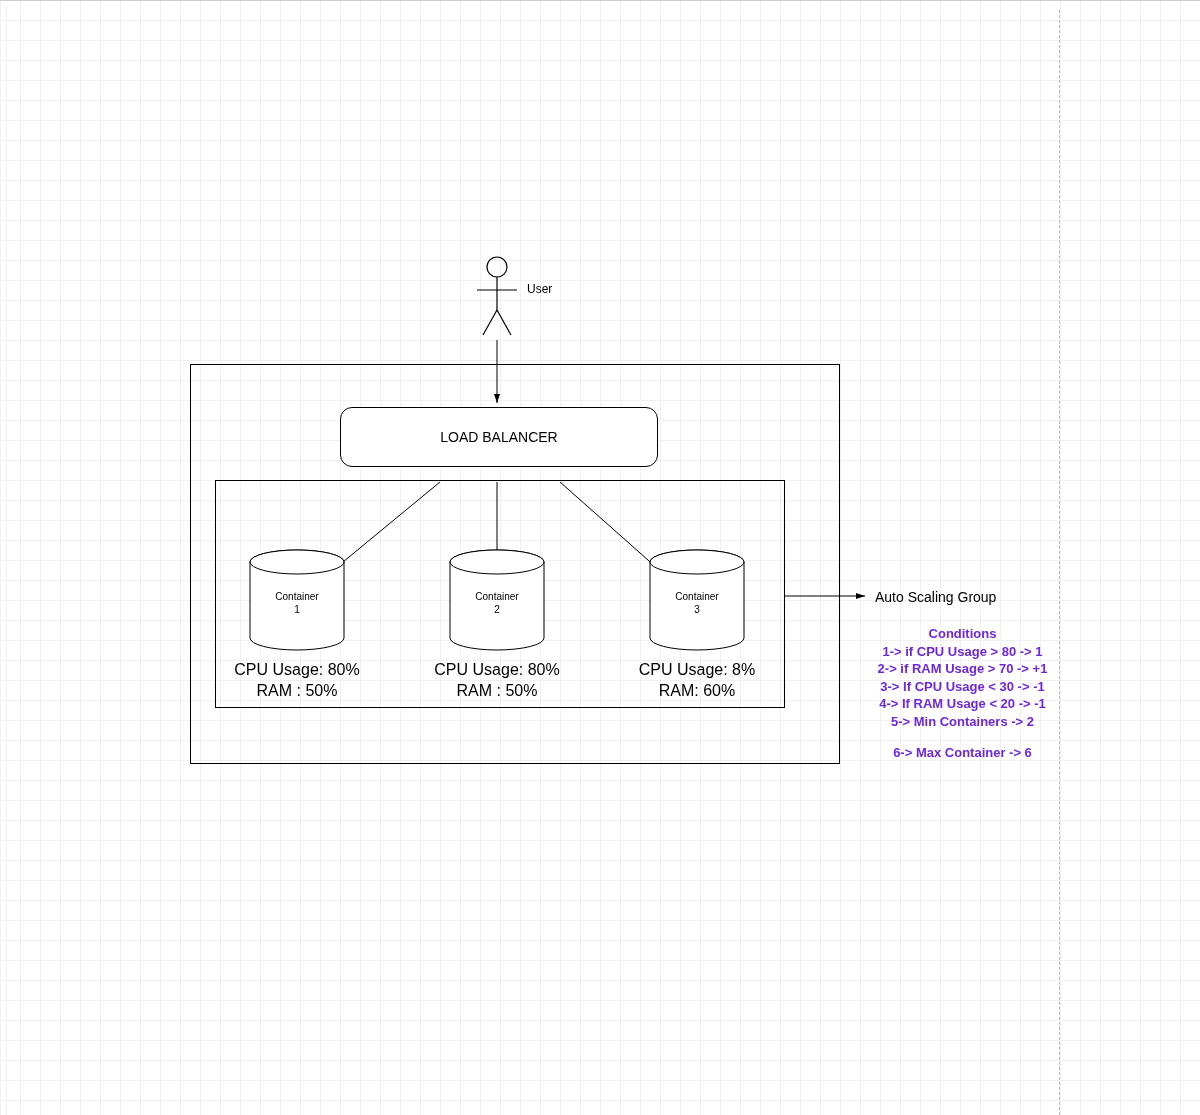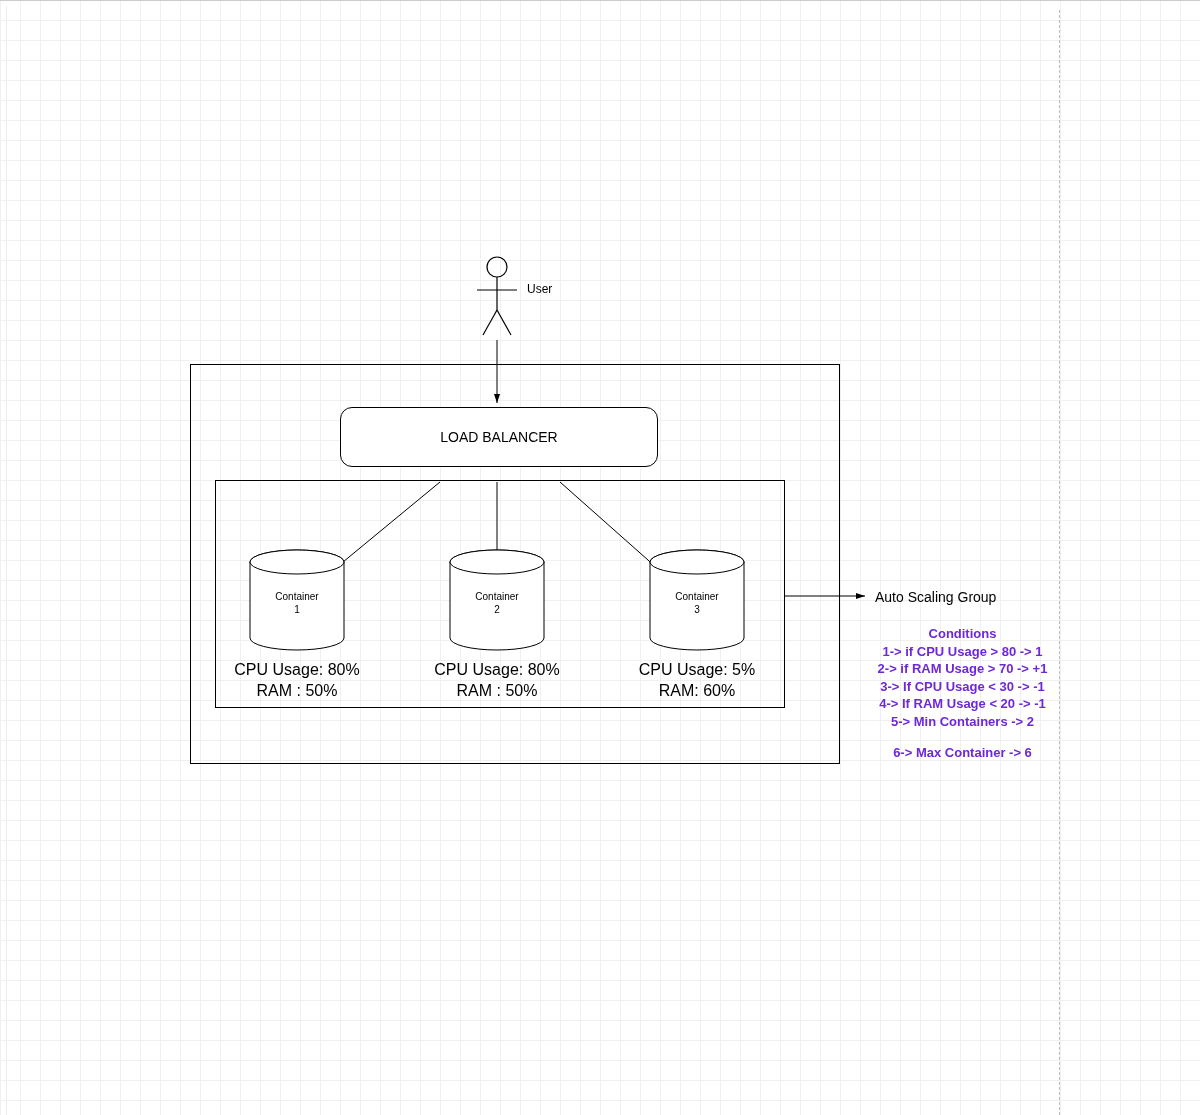--- a/index.html
+++ b/index.html
@@ -157,21 +157,21 @@
 
 <div class="stats" style="left:232px; top:660px; width:130px;">
   <span>CPU Usage: 80%</span><br>
   <span>RAM : 50%</span>
 </div>
 <div class="stats" style="left:432px; top:660px; width:130px;">
   <span>CPU Usage: 80%</span><br>
   <span>RAM : 50%</span>
 </div>
 <div class="stats" style="left:632px; top:660px; width:130px;">
-  <span>CPU Usage: 5%</span><br>
+  <span>CPU Usage: 8%</span><br>
   <span>RAM: 60%</span>
 </div>
 
 <div class="label" style="left:875px; top:589px; font-size:14px;">Auto Scaling Group</div>
 
 <div class="conditions" style="left:865px; top:625px; width:195px;">
   <div>Conditions</div>
   <div>1-&gt; if CPU Usage &gt; 80 -&gt; 1</div>
   <div>2-&gt; if RAM Usage &gt; 70 -&gt; +1</div>
   <div>3-&gt; If CPU Usage &lt; 30 -&gt; -1</div>

